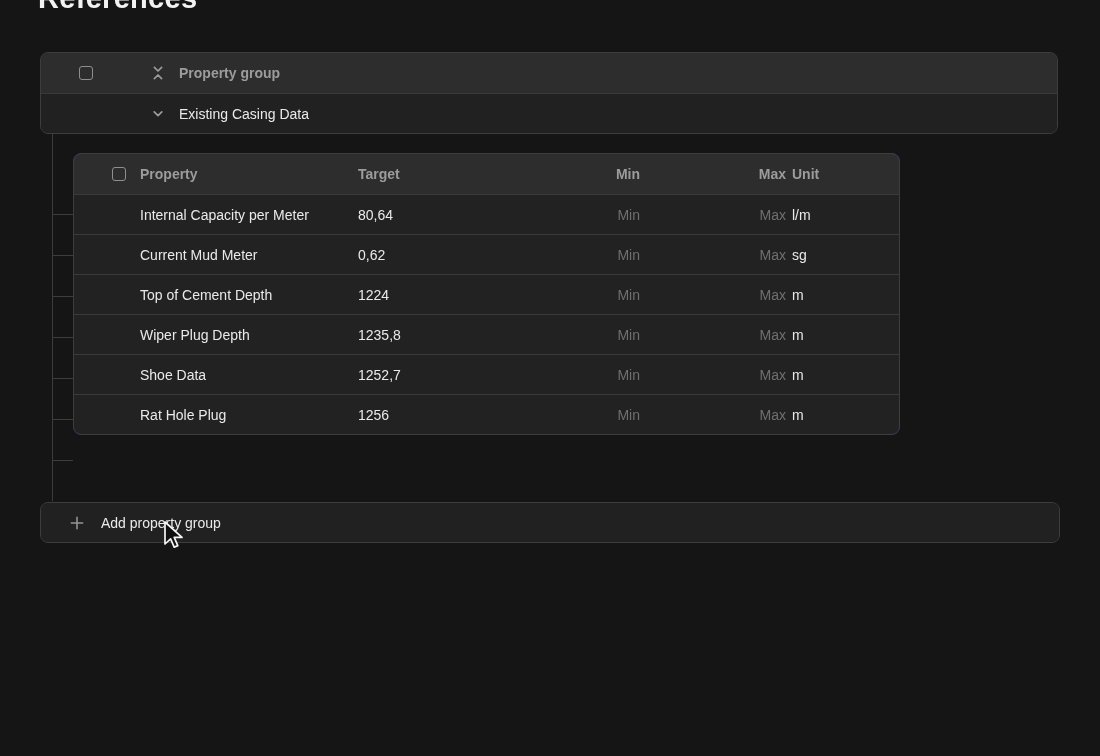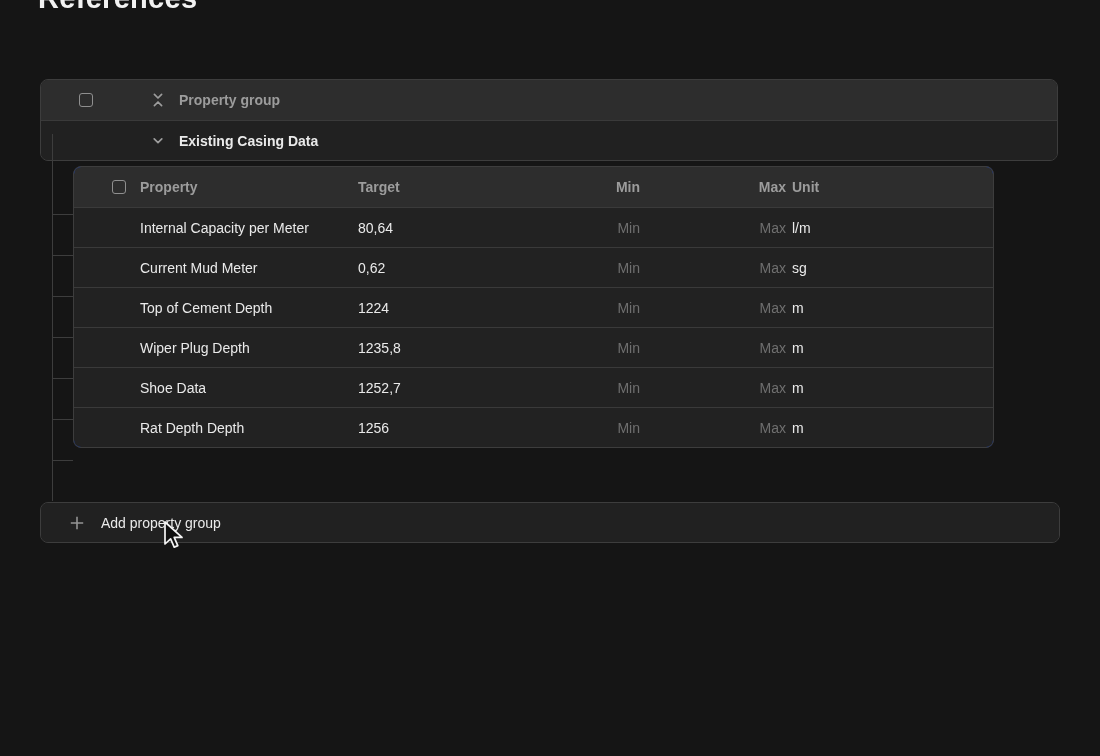--- a/index.html
+++ b/index.html
@@ -35,24 +35,24 @@
   .placeholder { color:#6f6f6f; }
   .white { color:#eaeaea; }
   .checkbox {
     position:absolute; top:50%; transform:translateY(-50%);
     width:14px; height:14px;
     border:1.5px solid #8f8f8f; border-radius:3px;
     background:transparent; cursor:pointer;
   }
   .iconbox { position:absolute; top:50%; transform:translateY(-50%); width:16px; height:16px; }
   
-  #pg-table { left:40px; top:52px; width:1018px;margin-top:27px; }
+  #pg-table { left:40px; top:52px; width:1018px; }
   #pg-table .row { height:40px; }
   
-  #prop-table { left:73px; top:166px; width:921px; background:#1d4ed8; }
+  #prop-table { left:73px; top:153px; width:827px; background:#1d4ed8; }
   #prop-table .row { height:40px; }
   
   #add-group-bar { left:40px; top:502px; width:1020px; }
   #add-group-bar .row { height:39px; background:#212121; }
   
   .c-prop   { left:66px; }
   .c-target { left:271px;margin-left:13px; }
   .c-min    { left:440px; width:126px; text-align:right; }
   .c-max    { left:590px; width:122px; text-align:right; }
   .c-unit   { left:718px; }
@@ -77,21 +77,21 @@
       </svg>
     </span>
     <span class="cellabs" style="left:98px; left:138px;">Property group</span>
   </div>
   <div class="row btn-row" style="background:#212121;">
     <span class="iconbox" style="left:109px;">
       <svg width="16" height="16" viewBox="0 0 16 16" fill="none">
         <polyline points="4.2,5.8 8,9.6 11.8,5.8" stroke="#9c9c9c" stroke-width="1.7" stroke-linecap="round" stroke-linejoin="round"></polyline>
       </svg>
     </span>
-    <span class="cellabs white" style="left:138px; font-weight:700;">Existing Casing Data</span>
+    <span class="cellabs white" style="left:138px; font-weight:400;">Existing Casing Data</span>
   </div>
 </div>
 
 <div class="tree-line" style="left:52px; top:134px; width:1px; height:367px;"></div>
 <div class="tree-line" style="left:52px; top:214px; width:21px; height:1px;"></div>
 <div class="tree-line" style="left:52px; top:255px; width:21px; height:1px;"></div>
 <div class="tree-line" style="left:52px; top:296px; width:21px; height:1px;"></div>
 <div class="tree-line" style="left:52px; top:337px; width:21px; height:1px;"></div>
 <div class="tree-line" style="left:52px; top:378px; width:21px; height:1px;"></div>
 <div class="tree-line" style="left:52px; top:419px; width:21px; height:1px;"></div>
@@ -141,21 +141,21 @@
 
   <div class="row">
     <span class="cellabs c-prop white">Shoe Data</span>
     <span class="cellabs c-target white">1252,7</span>
     <span class="cellabs c-min placeholder">Min</span>
     <span class="cellabs c-max placeholder">Max</span>
     <span class="cellabs c-unit white">m</span>
   </div>
 
   <div class="row">
-    <span class="cellabs c-prop white">Rat Depth Depth</span>
+    <span class="cellabs c-prop white">Rat Hole Plug</span>
     <span class="cellabs c-target white">1256</span>
     <span class="cellabs c-min placeholder">Min</span>
     <span class="cellabs c-max placeholder">Max</span>
     <span class="cellabs c-unit white">m</span>
   </div>
 
 </div>
 
 <div class="card btn-row" id="add-group-bar">
   <div class="row" style="border:none;">

